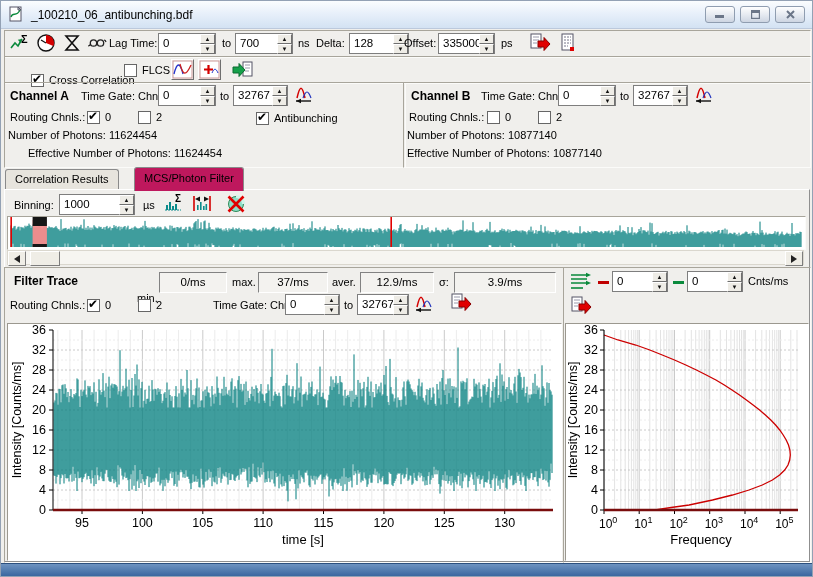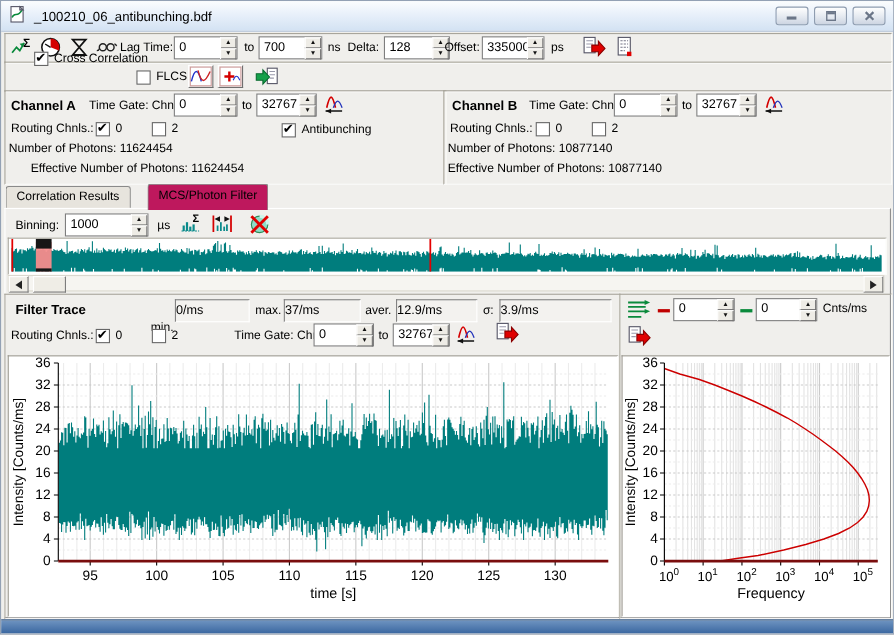--- a/index.html
+++ b/index.html
@@ -26,21 +26,21 @@
   .spin-val{flex:1;padding:3px 3px 0 4px;font-size:11.5px;overflow:hidden;}
   .spin-ud{width:15px;display:flex;flex-direction:column;}
   .spin-ud span{flex:1;font-size:6px;line-height:8px;text-align:center;background:#EEECE6;
     border:1px solid;border-color:#FFF #6F6F6F #6F6F6F #FFF;color:#111;}
   
   .cb{position:absolute;display:flex;align-items:center;gap:5px;height:16px;}
   .cbbox{width:13px;height:13px;background:#fff;border:1px solid #666;box-sizing:border-box;position:relative;}
   .cbbox.on::after{content:"✔";position:absolute;left:0px;top:-3px;font-size:12px;color:#000;}
   
   .field{position:absolute;height:19px;background:#F3F2EF;border:1px solid;border-color:#828282 #FFF #FFF #828282;
-    text-align:left;line-height:18px;font-size:11.5px;}
+    text-align:center;line-height:18px;font-size:11.5px;}
   
   .ic{position:absolute;width:22px;height:22px;}
   .ic svg{display:block}
   .icbtn{border:1px solid;border-color:#FFF #6F6F6F #6F6F6F #FFF;background:#F4F3F0;box-sizing:border-box;}
   
   .tab{position:absolute;border:1px solid #8A8A8A;border-bottom:none;border-radius:3px 3px 0 0;
     background:#E7E4DD;padding:0 9px;line-height:19px;height:20px;top:168px;}
   .tab.active{background:#be185d;top:166px;height:23px;line-height:21px;z-index:4;}
   .content{position:absolute;left:3px;top:188px;width:806px;height:373px;
     border:1px solid;border-color:#FFF #8F8F8F #8F8F8F #FFF;background:#F0EFEC;box-sizing:border-box;}
@@ -157,21 +157,21 @@
   </span>
   <span class="ic" style="left:556px;top:31px;">
     <svg width="22" height="22" viewBox="0 0 22 22">
         <rect x="5" y="2" width="11" height="16" fill="#fff" stroke="#556"></rect>
         <path d="M7 5h7 M7 8h7 M7 11h7 M7 14h4" stroke="#778" stroke-dasharray="2,1"></path>
         <rect x="13" y="15" width="4" height="4" fill="#E00000"></rect>
       </svg>
   </span>
 
   <div class="etch" style="left:3px;top:55px;width:805px;height:26px;"></div>
-  <span class="cb" style="left:9px;top:44px;padding-left:21px;">
+  <span class="cb" style="left:9px;top:71px;padding-left:21px;">
     <span class="cbbox on"></span>
     <span>Cross Correlation</span>
   </span>
   <span class="cb" style="left:123px;top:61px;">
     <span class="cbbox"></span>
     <span>FLCS</span>
   </span>
   <span class="ic icbtn" style="left:170px;top:58px;width:23px;height:21px;">
     <svg width="21" height="19" viewBox="0 0 21 19">
         <rect x="1" y="1" width="19" height="17" fill="#fff" stroke="#C99"></rect>

